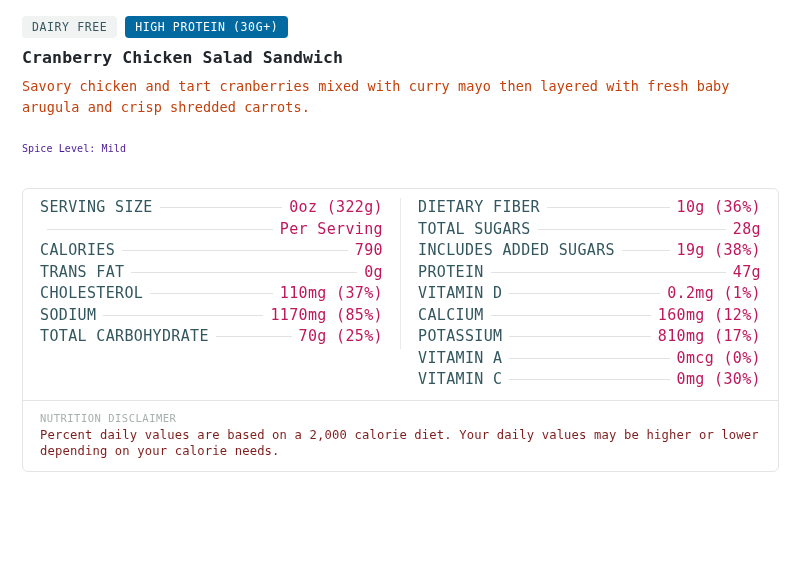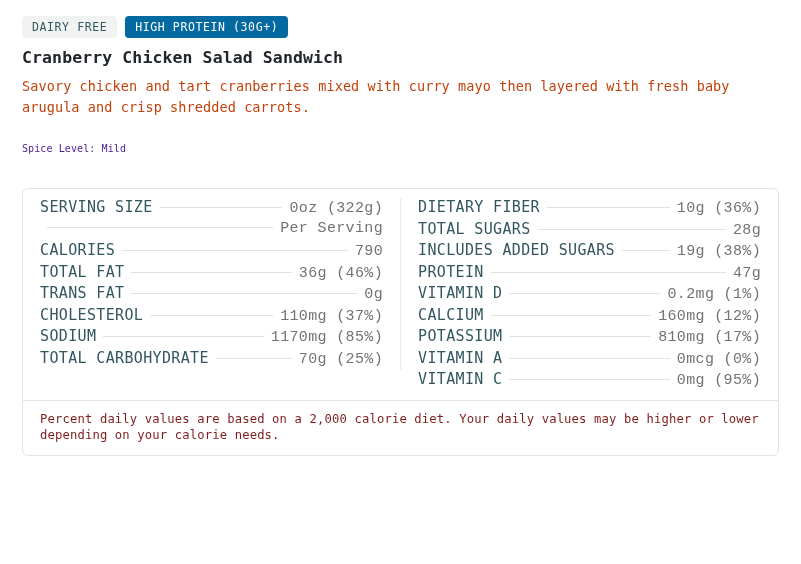--- a/index.html
+++ b/index.html
@@ -137,23 +137,22 @@
 
   .nf-leader {
     flex: 1 1 auto;
     min-width: 8px;
     margin: 0 7px;
     border-bottom: 1px solid #dfe3e2;
     transform: translateY(-4px);
   }
 
   .nf-value {
-    color: #737373;
+    color: #be185d;
     flex: 0 0 auto;
-    font-family: Liberation Mono, monospace;
   }
 
   
   .disclaimer {
     border-top: 1px solid #e2e5e4;
     padding: 10px 17px 12px 17px;
   }
 
   .disclaimer-label {
     font-size: 10.5px;
@@ -199,25 +198,20 @@
           <div class="nf-row">
             <span class="nf-leader"></span>
             <span class="nf-value">Per Serving</span>
           </div>
           <div class="nf-row">
             <span class="nf-label">CALORIES</span>
             <span class="nf-leader"></span>
             <span class="nf-value">790</span>
           </div>
           <div class="nf-row">
-            <span class="nf-label">TOTAL FAT</span>
-            <span class="nf-leader"></span>
-            <span class="nf-value">36g (46%)</span>
-          </div>
-          <div class="nf-row">
             <span class="nf-label">TRANS FAT</span>
             <span class="nf-leader"></span>
             <span class="nf-value">0g</span>
           </div>
           <div class="nf-row">
             <span class="nf-label">CHOLESTEROL</span>
             <span class="nf-leader"></span>
             <span class="nf-value">110mg (37%)</span>
           </div>
           <div class="nf-row">
@@ -268,23 +262,24 @@
             <span class="nf-value">810mg (17%)</span>
           </div>
           <div class="nf-row">
             <span class="nf-label">VITAMIN A</span>
             <span class="nf-leader"></span>
             <span class="nf-value">0mcg (0%)</span>
           </div>
           <div class="nf-row">
             <span class="nf-label">VITAMIN C</span>
             <span class="nf-leader"></span>
-            <span class="nf-value">0mg (95%)</span>
+            <span class="nf-value">0mg (30%)</span>
           </div>
         </div>
     </div>
 
     <div class="disclaimer">
+      <div class="disclaimer-label">NUTRITION DISCLAIMER</div>
       <div class="disclaimer-text">Percent daily values are based on a 2,000 calorie diet. Your daily values may be higher or lower depending on your calorie needs.</div>
     </div>
 
   </div>
 </div>
 
 </body></html>

